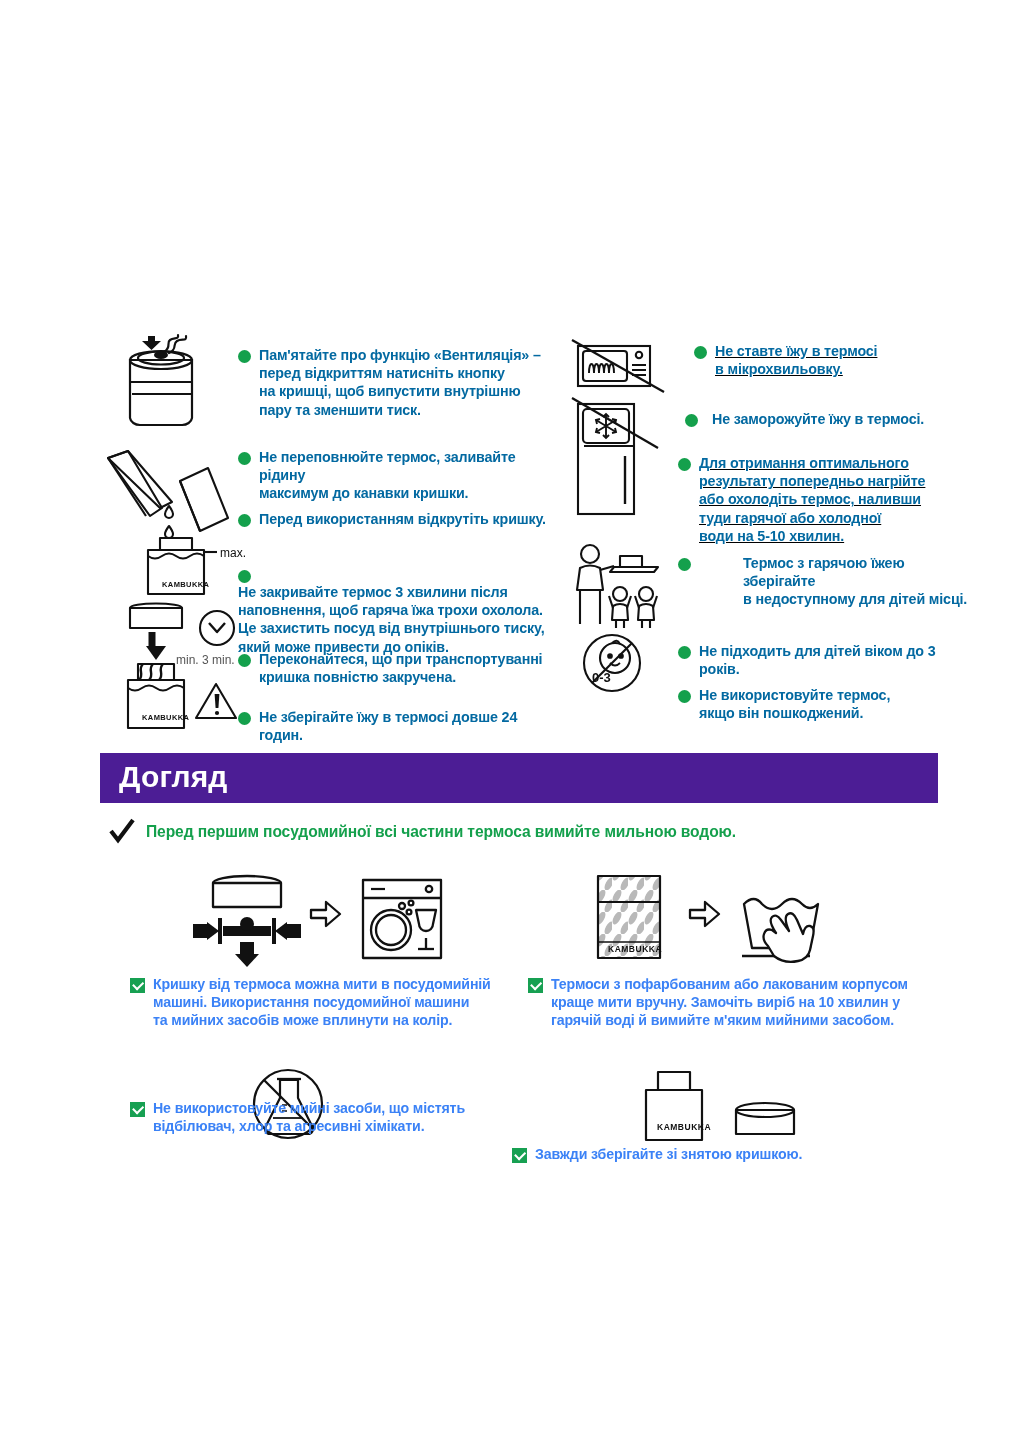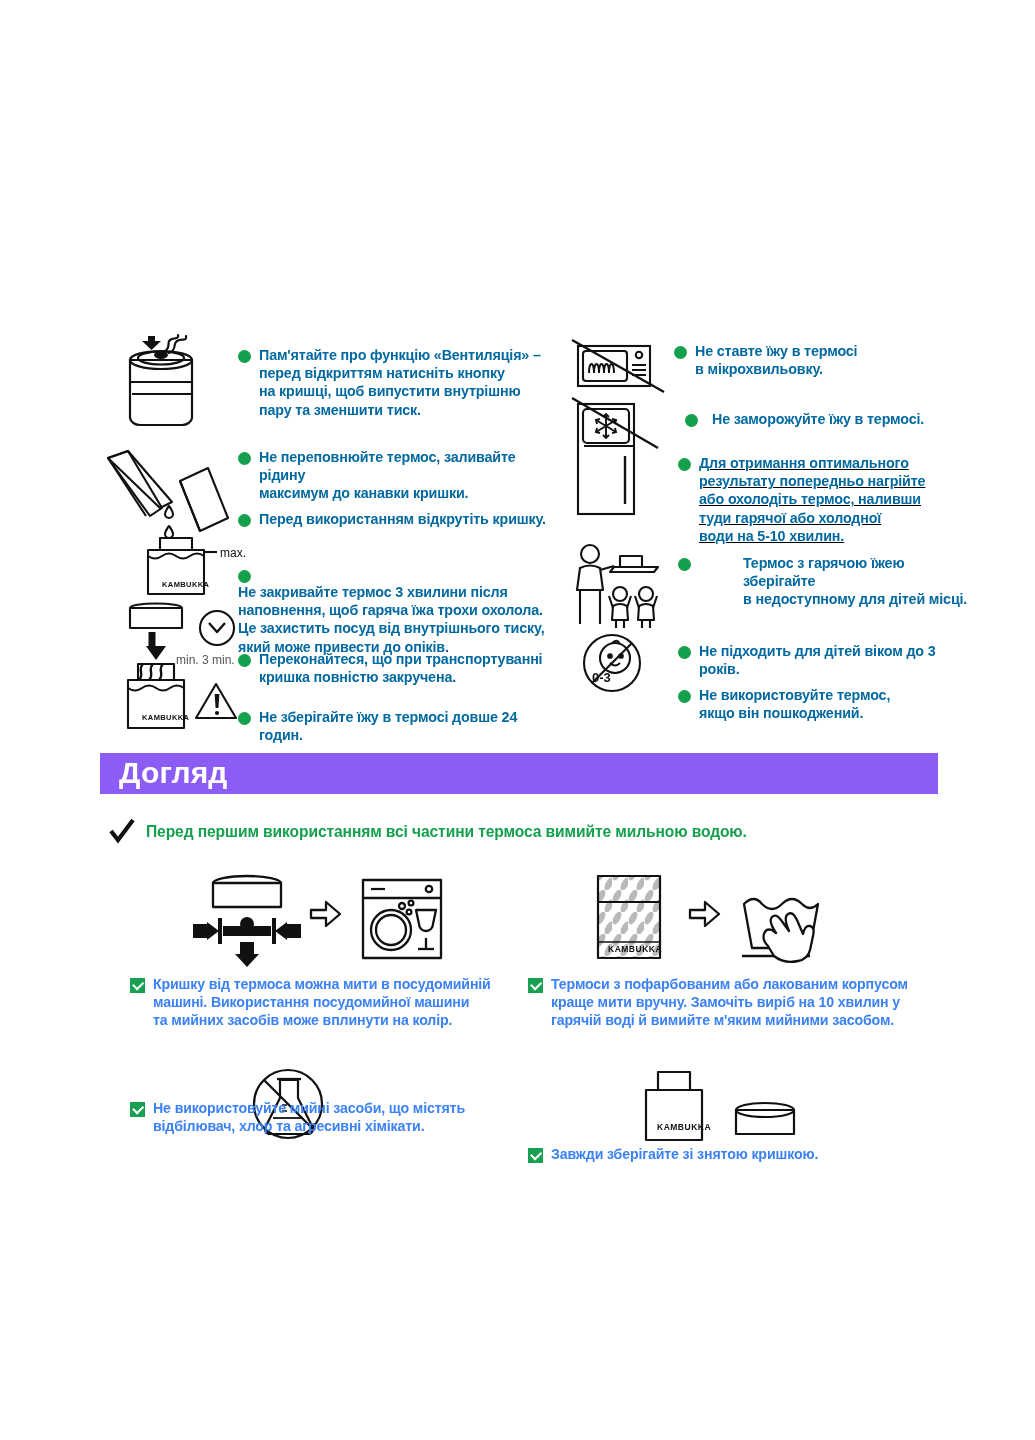--- a/index.html
+++ b/index.html
@@ -42,22 +42,22 @@
     white-space: pre-line;
   }
 
   
   .icon-box { position: absolute; }
   .icon-box svg { display:block; overflow: visible; }
 
   
   .care-band {
     position: absolute; left: 100px; top: 753px;
-    width: 838px; height: 41px;
-    background: #8b5cf6;
+    width: 838px; height: 50px;
+    background: #4c1d95;
   }
   .care-band .title {
     position: absolute; left: 19px; top: 50%;
     transform: translateY(-52%);
     color: #ffffff;
     font-size: 30px;
     font-weight: 700;
     letter-spacing: 0.2px;
   }
 
@@ -231,21 +231,21 @@
             <rect x="8" y="8" width="72" height="40"></rect>
             <rect x="13" y="13" width="44" height="30" rx="3"></rect>
             <path d="M19 35 c0 -12 5 -12 5 0 c0 -12 5 -12 5 0 c0 -12 5 -12 5 0 c0 -12 5 -12 5 0 c0 -12 5 -12 5 0" stroke-width="1.9"></path>
             <circle cx="69" cy="17" r="3.2"></circle>
             <path d="M62 27 h14 M62 32 h14 M62 37 h14" stroke-width="1.8"></path>
             <path d="M2 2 L94 54" stroke-width="2.3"></path>
           </g>
         </svg>
       </div>
 
-      <div class="bullet-row" style="left:114px; top:12px; width:280px;">
+      <div class="bullet-row" style="left:134px; top:12px; width:280px;text-decoration:underline;">
         <span class="dot"></span>
         <span class="btext">Не ставте їжу в термосі
 в мікрохвильовку.</span>
       </div>
 
       <div class="icon-box" style="left:10px; top:66px;">
         <svg width="100" height="130" viewBox="0 0 100 130">
           <g fill="none" stroke="#111" stroke-width="2.1">
             <rect x="8" y="8" width="56" height="110"></rect>
             <rect x="13" y="13" width="46" height="34" rx="4"></rect>
@@ -338,21 +338,21 @@
   </div>
 
   <div class="care-band">
     <span class="title">Догляд</span>
   </div>
 
   <div class="care-lead">
     <svg class="tick" viewBox="0 0 28 28">
       <path d="M3 13 L10 22 L25 2" fill="none" stroke="#111" stroke-width="4.2" stroke-linecap="butt" stroke-linejoin="miter"></path>
     </svg>
-    <span class="lead-text">Перед першим використанням всі частини термоса вимийте мильною водою.</span>
+    <span class="lead-text">Перед першим посудомийної всі частини термоса вимийте мильною водою.</span>
   </div>
 
   <div class="icon-box" style="left:175px; top:868px;">
     <svg width="275" height="100" viewBox="0 0 275 100">
       <g fill="none" stroke="#111" stroke-width="2.3" stroke-linejoin="round">
         <path d="M38 15 h68 v24 h-68 z"></path>
         <path d="M38 15 a34 7 0 0 1 68 0"></path>
       </g>
 
       <g fill="#111">
@@ -456,18 +456,18 @@
       <g fill="none" stroke="#111" stroke-width="2.2" stroke-linejoin="round">
         <path d="M16 28 h56 v50 h-56 z"></path>
         <path d="M28 10 h32 v18 h-32 z"></path>
         <path d="M106 48 h58 v24 h-58 z"></path>
         <path d="M106 48 a29 7 0 0 1 58 0 a29 7 0 0 1 -58 0"></path>
       </g>
       <text x="27" y="68" font-family="Liberation Sans, sans-serif" font-size="8.5" font-weight="bold" letter-spacing="0.5" fill="#111">KAMBUKKA</text>
     </svg>
   </div>
 
-  <div class="care-item" style="left:528px; top:1145px; width:400px;">
+  <div class="care-item" style="left:512px; top:1145px; width:400px;">
     <span class="cbox"></span>
     <span class="ctext">Завжди зберігайте зі знятою кришкою.</span>
   </div>
 
 </div>
 
 </body></html>

